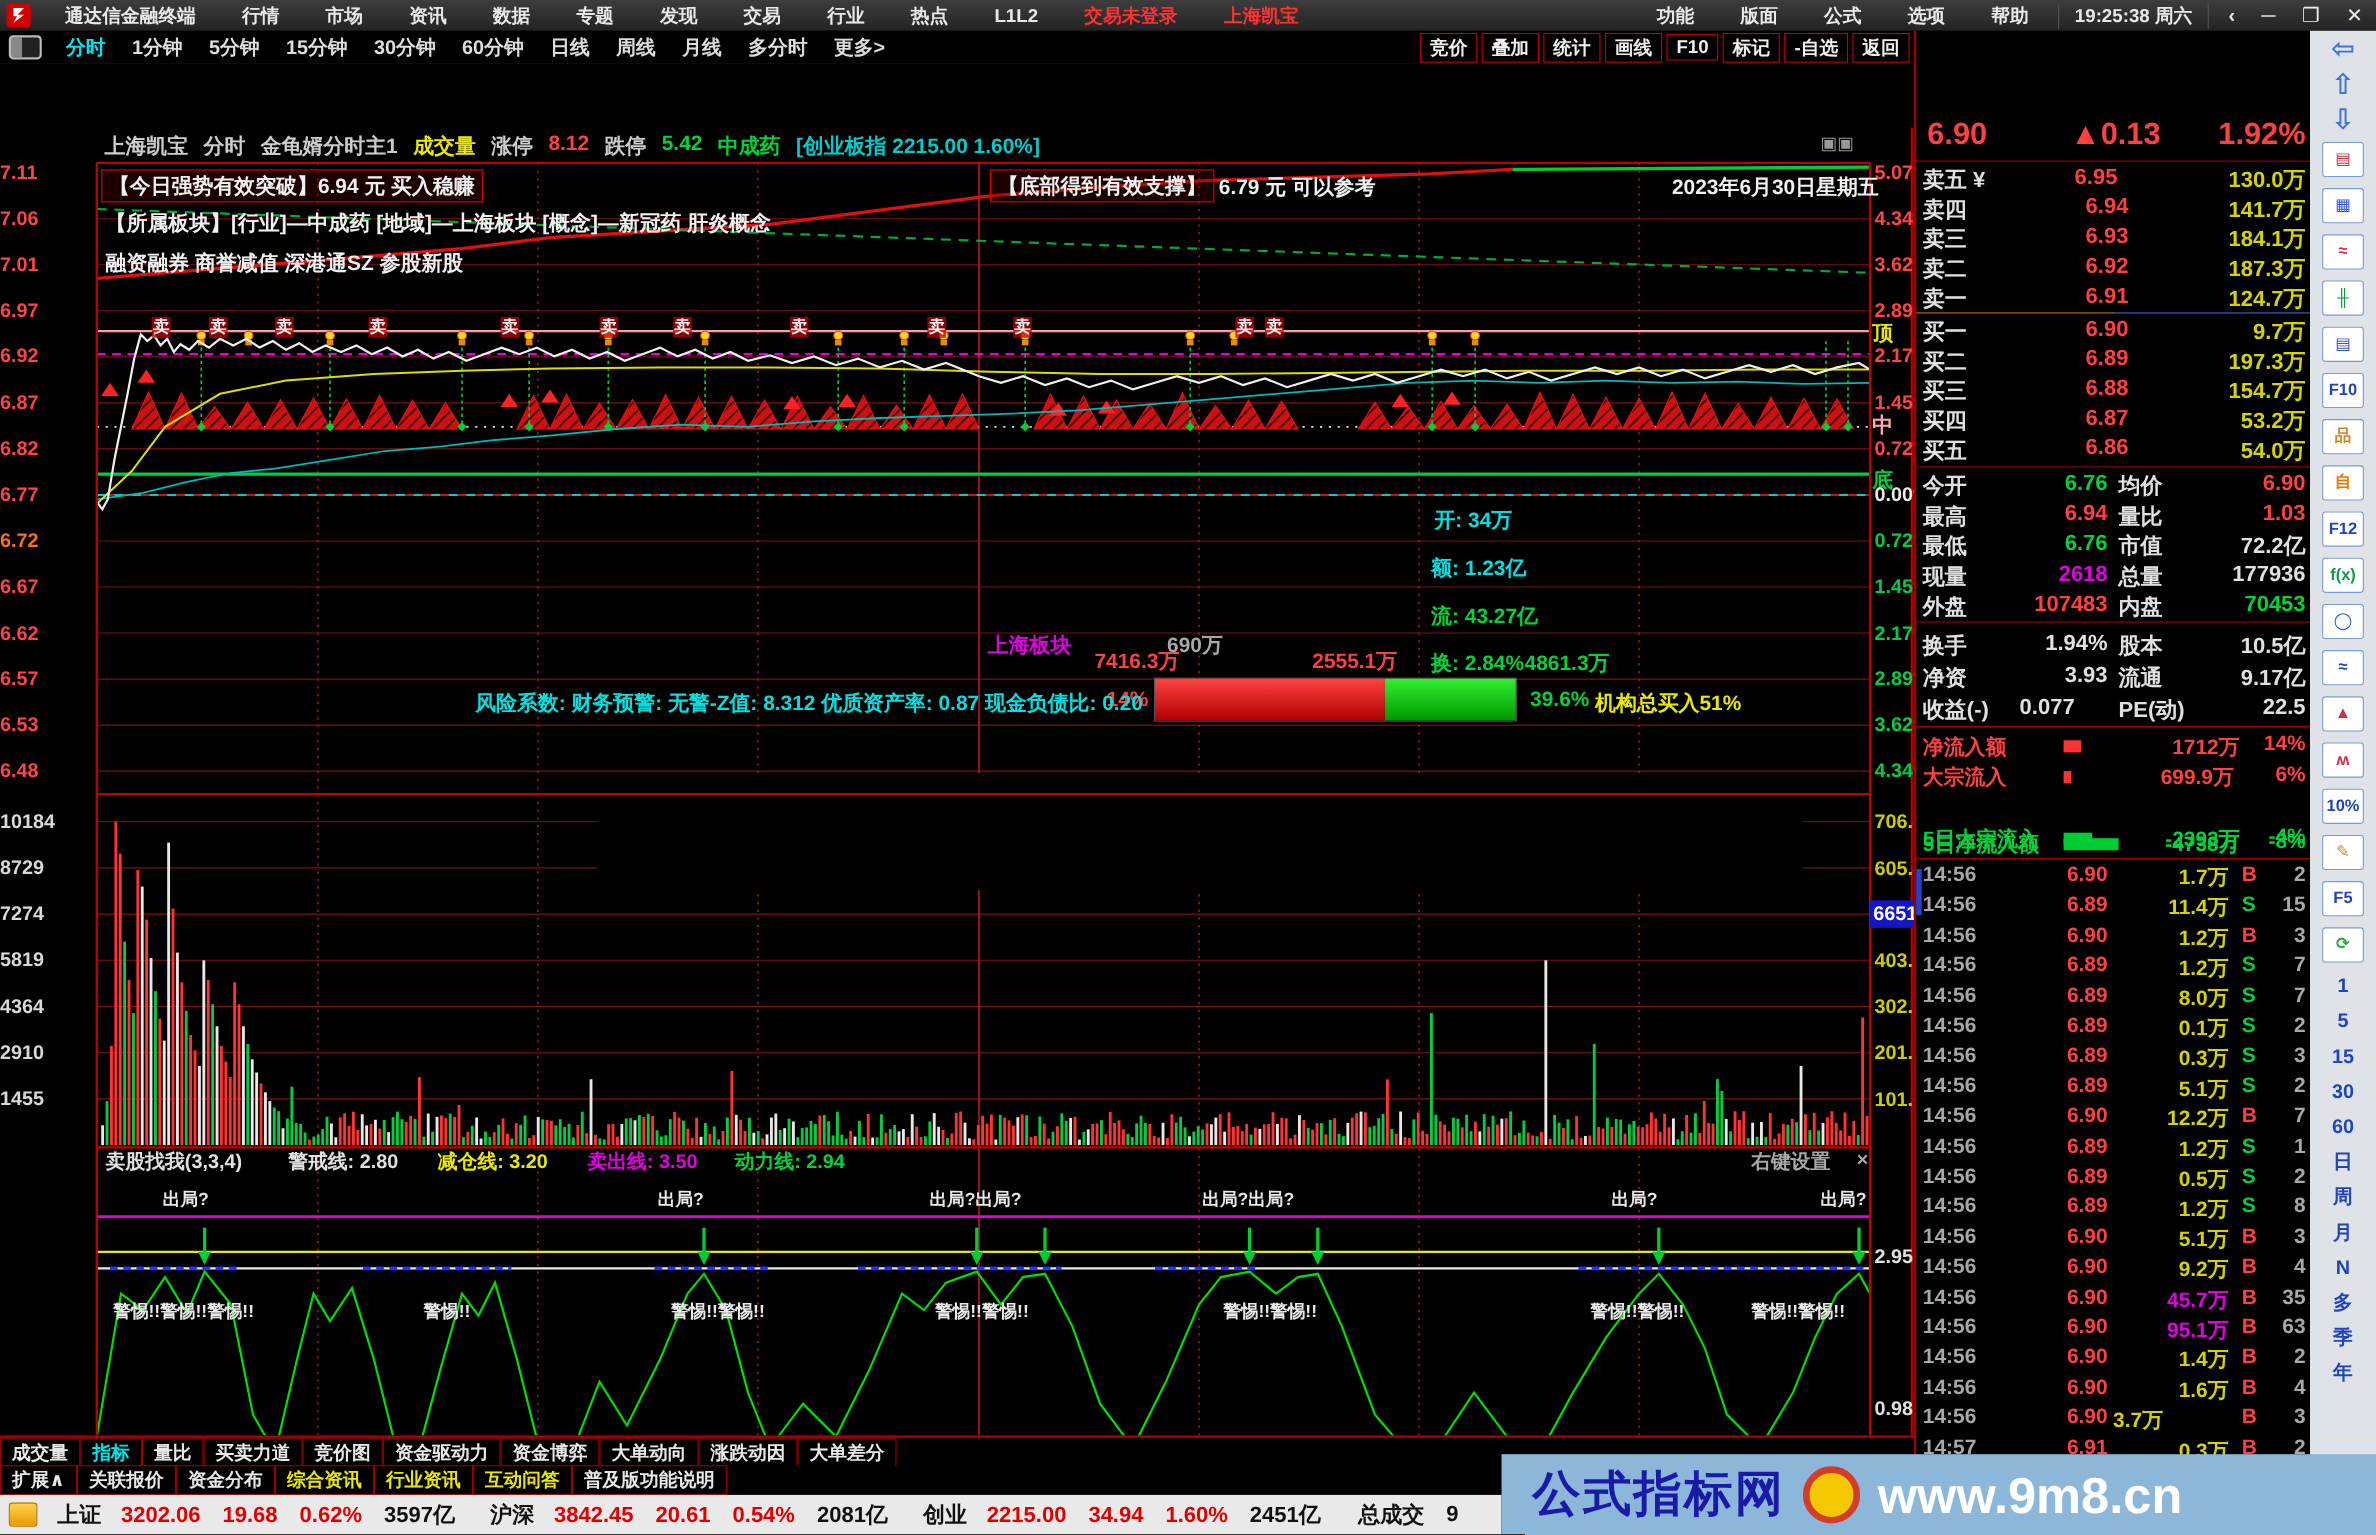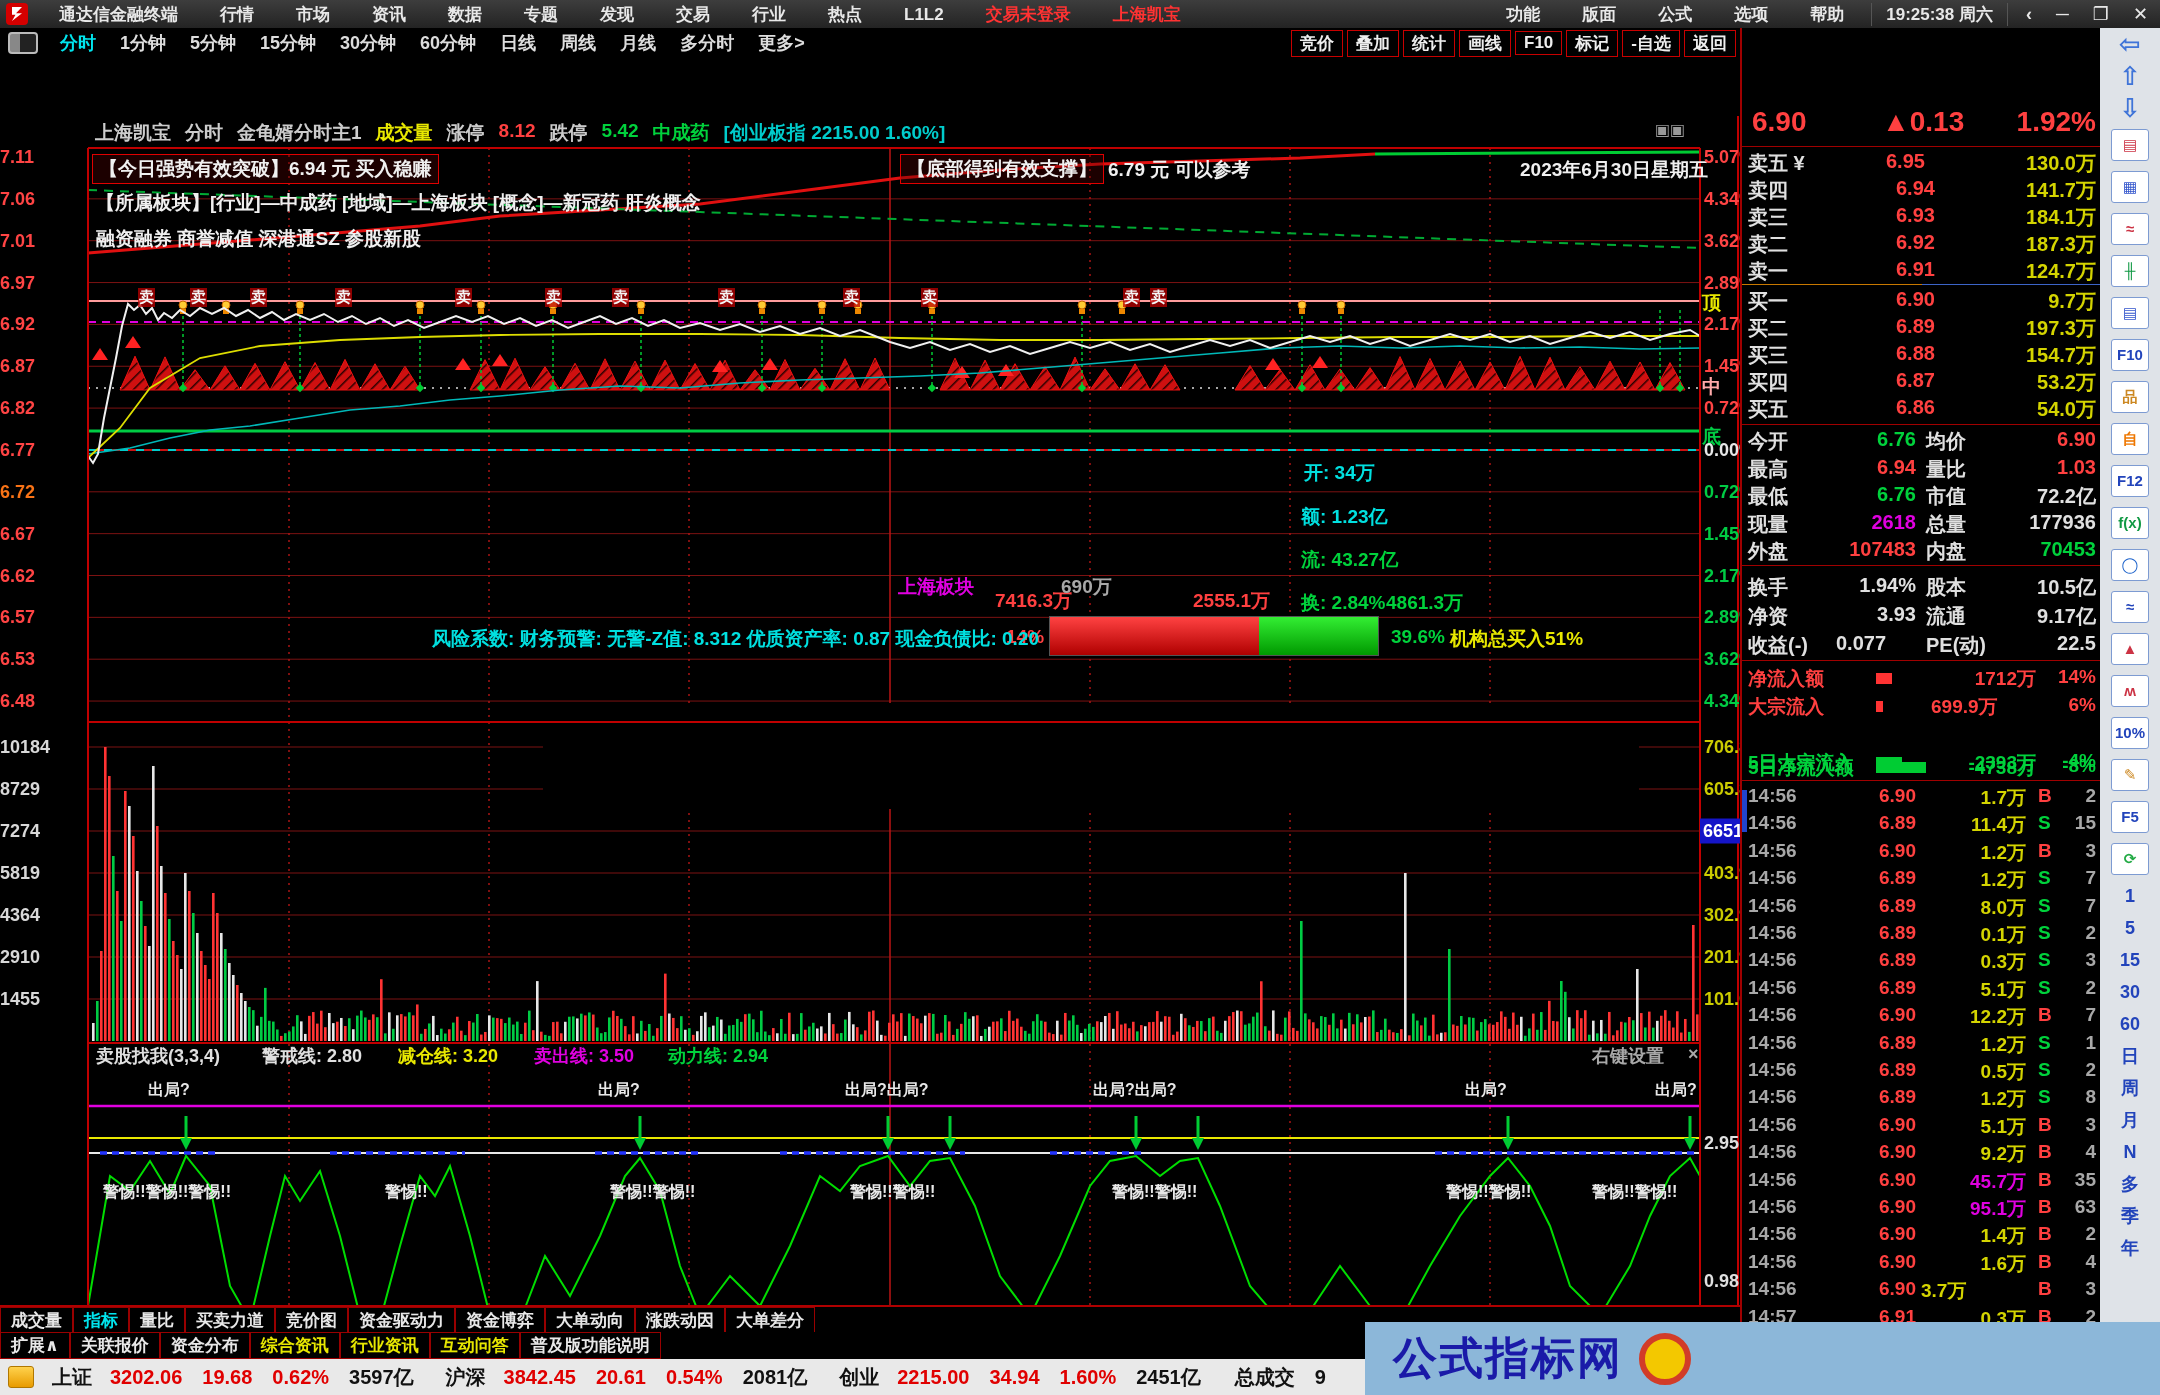--- a/index.html
+++ b/index.html
@@ -936,21 +936,21 @@
   <div id="qp-flows">
       <div class="qp-row" style="top:638px;font-size:19px">
         <span class="c-r" style="position:absolute;left:2px">净流入额</span>
         <span style="position:absolute;left:130px;top:7px;width:16px;height:11px;background:#ff3333"></span>
         <span class="c-r" style="position:absolute;left:185px;width:105px;text-align:right">1712万</span>
         <span class="c-r" style="position:absolute;right:2px">14%</span>
       </div>
       <div class="qp-row" style="top:666px;font-size:19px">
         <span class="c-r" style="position:absolute;left:2px">大宗流入</span>
         <span style="position:absolute;left:130px;top:7px;width:7px;height:11px;background:#ff3333"></span>
-        <span class="c-r" style="position:absolute;left:185px;width:105px;text-align:left">699.9万</span>
+        <span class="c-r" style="position:absolute;left:199px;width:105px;text-align:center">699.9万</span>
         <span class="c-r" style="position:absolute;right:2px">6%</span>
       </div>
       <div class="qp-row" style="top:727px;font-size:19px">
         <span class="c-g" style="position:absolute;left:2px">5日净流入额</span>
         <span style="position:absolute;left:130px;top:7px;width:50px;height:11px;background:#00cc33"></span>
         <span class="c-g" style="position:absolute;left:185px;width:105px;text-align:right">-4738万</span>
         <span class="c-g" style="position:absolute;right:2px">-8%</span>
       </div>
       <div class="qp-row" style="top:722px;font-size:19px">
         <span class="c-g" style="position:absolute;left:2px">5日大宗流入</span>
@@ -1179,13 +1179,14 @@
 <div id="statusbar" class="abs">
   <div id="status-icon"></div>
   <span id="status-indices"><span style="margin-right:14px"><span class="st-name">上证</span><span class="st-red">3202.06</span><span class="st-red">19.68</span><span class="st-red">0.62%</span><span class="st-blk">3597亿</span></span><span style="margin-right:14px"><span class="st-name">沪深</span><span class="st-red">3842.45</span><span class="st-red">20.61</span><span class="st-red">0.54%</span><span class="st-blk">2081亿</span></span><span style="margin-right:14px"><span class="st-name">创业</span><span class="st-red">2215.00</span><span class="st-red">34.94</span><span class="st-red">1.60%</span><span class="st-blk">2451亿</span></span></span>
   <span class="st-blk">总成交</span>
   <span class="st-blk">9</span>
 </div>
 
 <div id="watermark" class="abs">
   <span id="wm-name">公式指标网</span>
   <div id="wm-logo"></div>
+  <span id="wm-url">www.9m8.cn</span>
 </div>
 
 </body></html>

